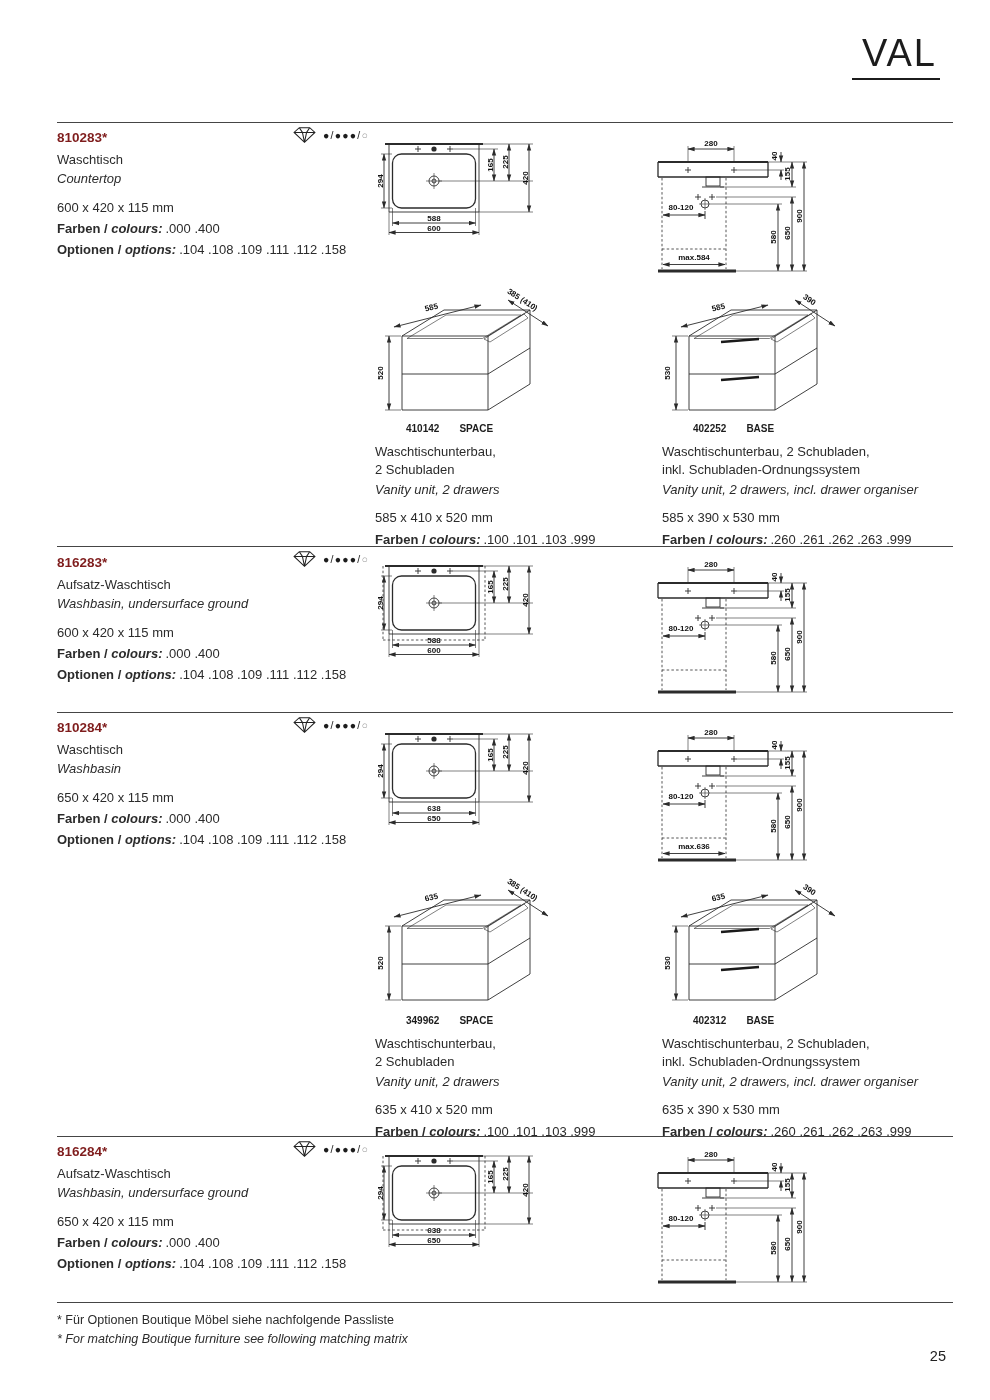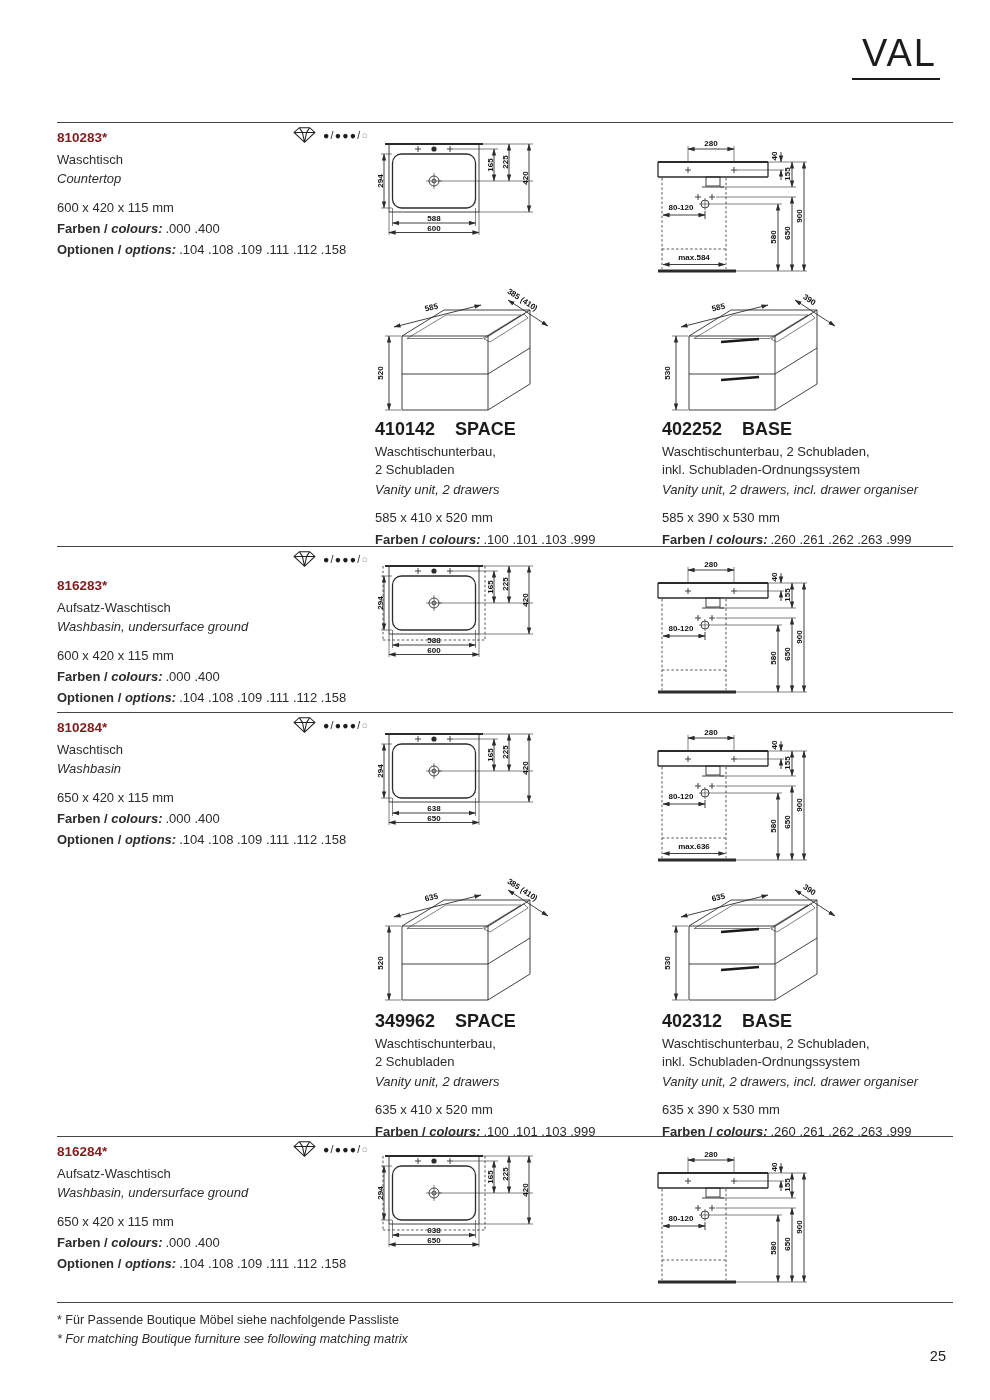--- a/index.html
+++ b/index.html
@@ -12,21 +12,21 @@
   .pinfo{position:absolute;width:310px;font-size:13px;line-height:19px;}
   .pinfo .code{font-size:13.5px;font-weight:700;margin-bottom:3px;color:#7f1d1d;}
   .ten,.fen{font-style:italic;}
   .pinfo .ten{margin-bottom:10px;}
   .size{margin-bottom:2px;}
   .attr{line-height:20.5px;}
   .attr .b{font-weight:700;}
   .attr .bi{font-weight:700;font-style:italic;}
   .attr .v{margin-left:3px;}
   .finfo{position:absolute;width:290px;font-size:13px;line-height:18px;}
-  .finfo .fcode{font-weight:700;font-size:18px;margin-bottom:5px;color:#1c1c1c;}
+  .finfo .fcode{font-weight:700;font-size:10px;margin-bottom:5px;color:#1c1c1c;margin-left:31px;}
   .finfo .series{margin-left:20px;}
   .finfo .fen{margin-top:2px;margin-bottom:10px;}
   .finfo .fsize{margin-bottom:3px;}
   .rating{position:absolute;display:flex;align-items:center;gap:6px;}
   .rating svg{width:25px;height:18px;}
   .gem path{stroke:#222;fill:none;stroke-width:1;}
   .dots{font-size:10.5px;letter-spacing:1.2px;color:#1c1c1c;white-space:nowrap;}
   .dots .open{color:#9a9a9a;}
   .drawing{position:absolute;}
   .drawing svg{display:block;width:100%;height:100%;}
@@ -204,21 +204,21 @@
   </section>
   <section class="finfo" style="left:662px;top:420px">
     <div class="fcode"><span>402252</span><span class="series">BASE</span></div>
     <div class="fde">Waschtischunterbau, 2 Schubladen,</div>
     <div class="fde">inkl. Schubladen-Ordnungssystem</div>
     <div class="fen">Vanity unit, 2 drawers, incl. drawer organiser</div>
     <div class="fsize">585 x 390 x 530 mm</div>
     <div class="attr"><span class="b">Farben /</span> <span class="bi">colours:</span><span class="v">.260 .261 .262 .263 .999</span></div>
   </section>
 
-  <section class="pinfo" style="left:57px;top:576px">
+  <section class="pinfo" style="left:57px;top:553px">
     <div class="code">816283*</div>
     <div class="tde">Aufsatz-Waschtisch</div>
     <div class="ten">Washbasin, undersurface ground</div>
     <div class="size">600 x 420 x 115 mm</div>
     <div class="attr"><span class="b">Farben /</span> <span class="bi">colours:</span><span class="v">.000 .400</span></div>
     <div class="attr"><span class="b">Optionen /</span> <span class="bi">options:</span><span class="v">.104 .108 .109 .111 .112 .158</span></div>
   </section>
   <div class="rating" style="left:292px;top:550px">
     <svg class="gem" viewBox="0 0 24 17">
       <path d="M7,1.5 H17 L22,6 L12,15.5 L2,6 Z M2,6 H22 M7,1.5 L10,6 M17,1.5 L14,6 M10,6 L12,15.5 M14,6 L12,15.5"></path>
@@ -503,17 +503,17 @@
     <text x="31" y="80" text-anchor="middle">80-120</text>
     <text x="127" y="26" transform="rotate(-90 127 26)" text-anchor="middle">40</text>
     <text x="139.5" y="44" transform="rotate(-90 139.5 44)" text-anchor="middle">155</text>
     <text x="125.5" y="107" transform="rotate(-90 125.5 107)" text-anchor="middle">580</text>
     <text x="139.5" y="103" transform="rotate(-90 139.5 103)" text-anchor="middle">650</text>
     <text x="151.5" y="86" transform="rotate(-90 151.5 86)" text-anchor="middle">900</text>
     <text class="max-only" x="44" y="130" text-anchor="middle"></text>
   </svg>
 </div>
 
-  <div class="footnote" style="top:1311px">* Für Passende Boutique Möbel siehe nachfolgende Passliste</div>
+  <div class="footnote" style="top:1311px">* Für Optionen Boutique Möbel siehe nachfolgende Passliste</div>
   <div class="footnote fn-en" style="top:1330px">* For matching Boutique furniture see following matching matrix</div>
   <div class="pagenum">25</div>
 
 </div>
 
 </body></html>

